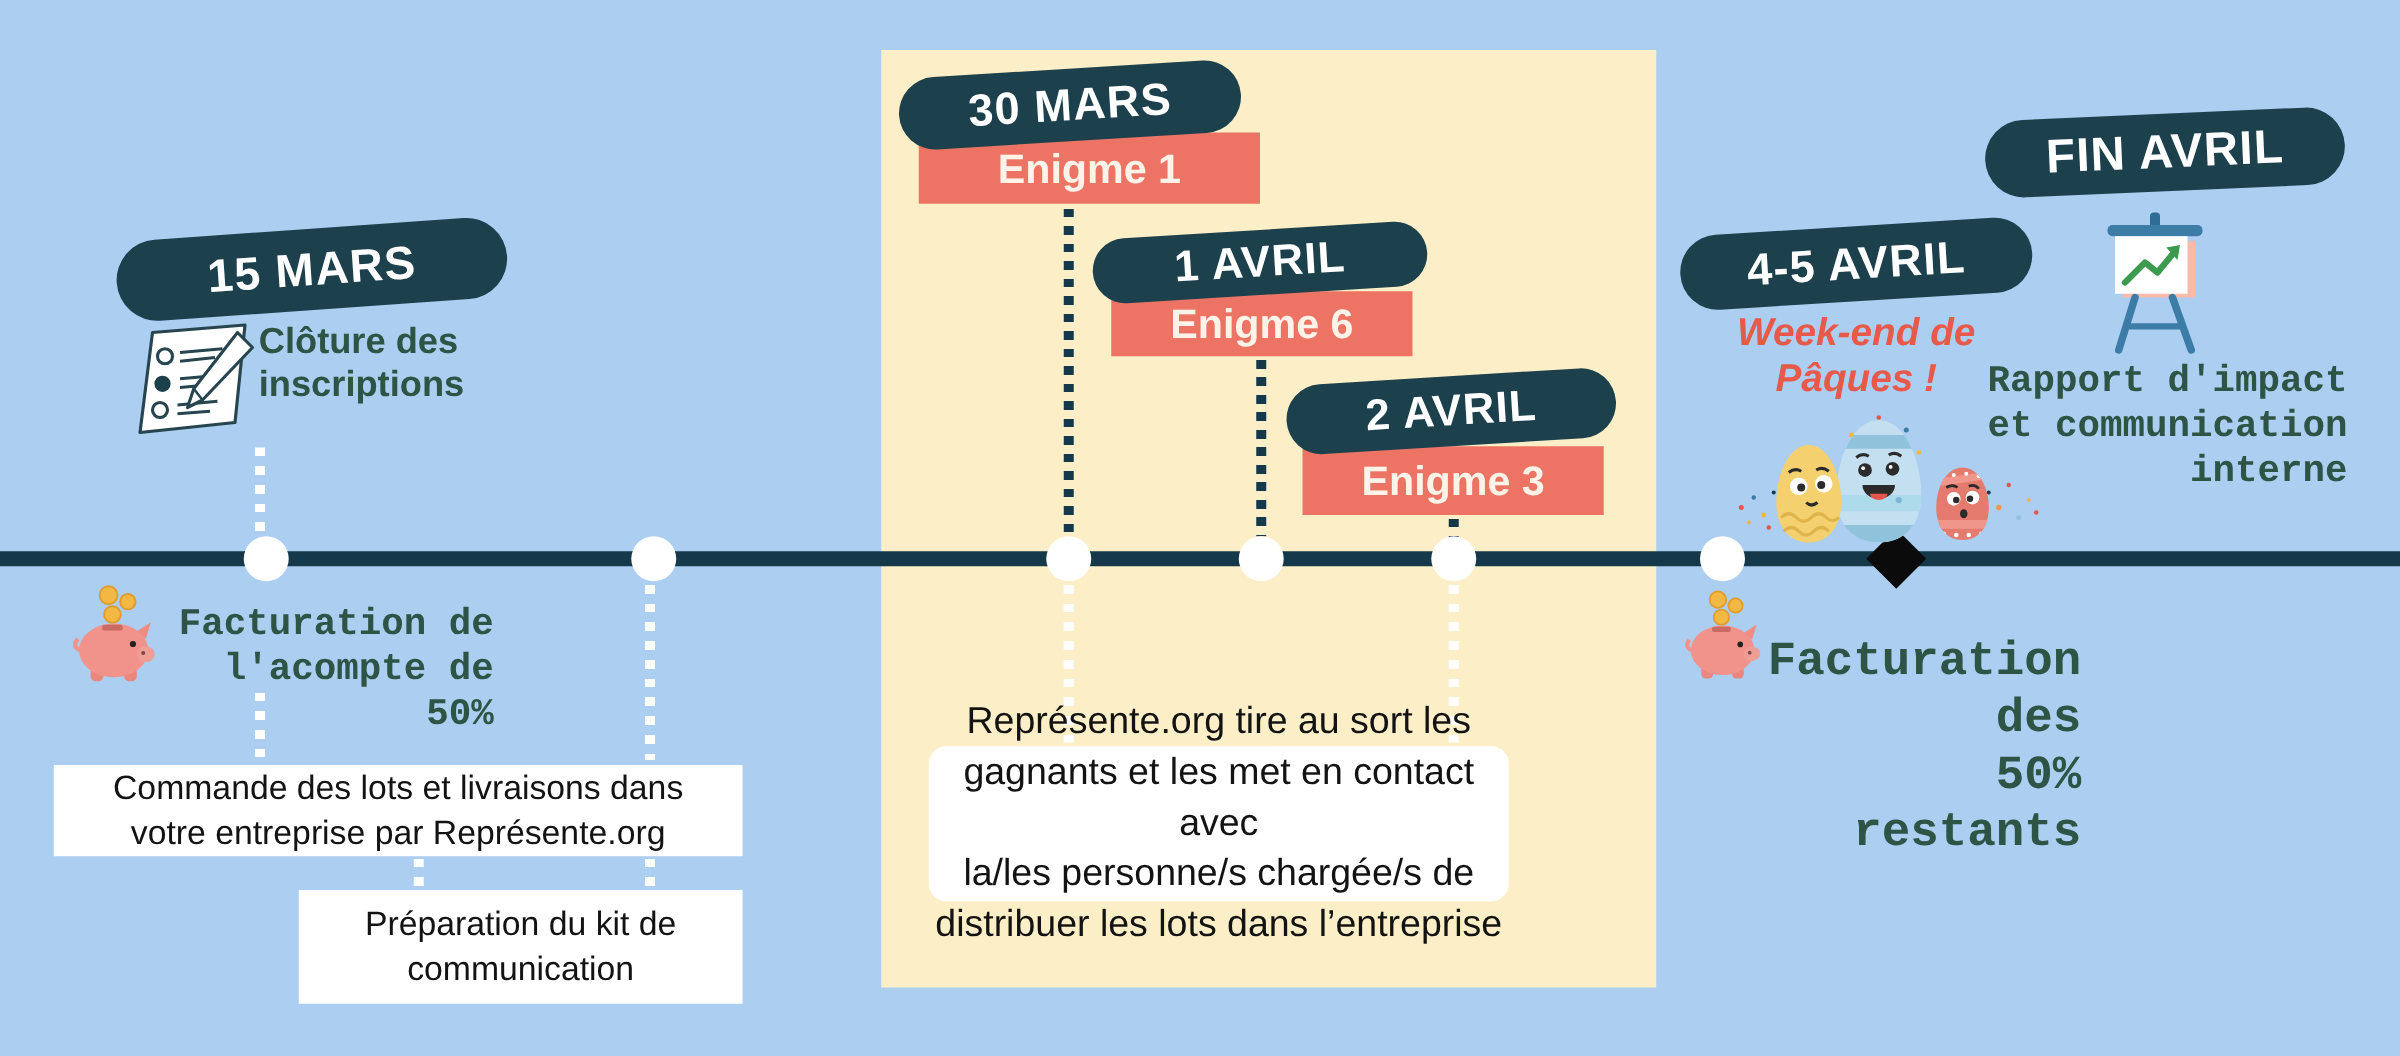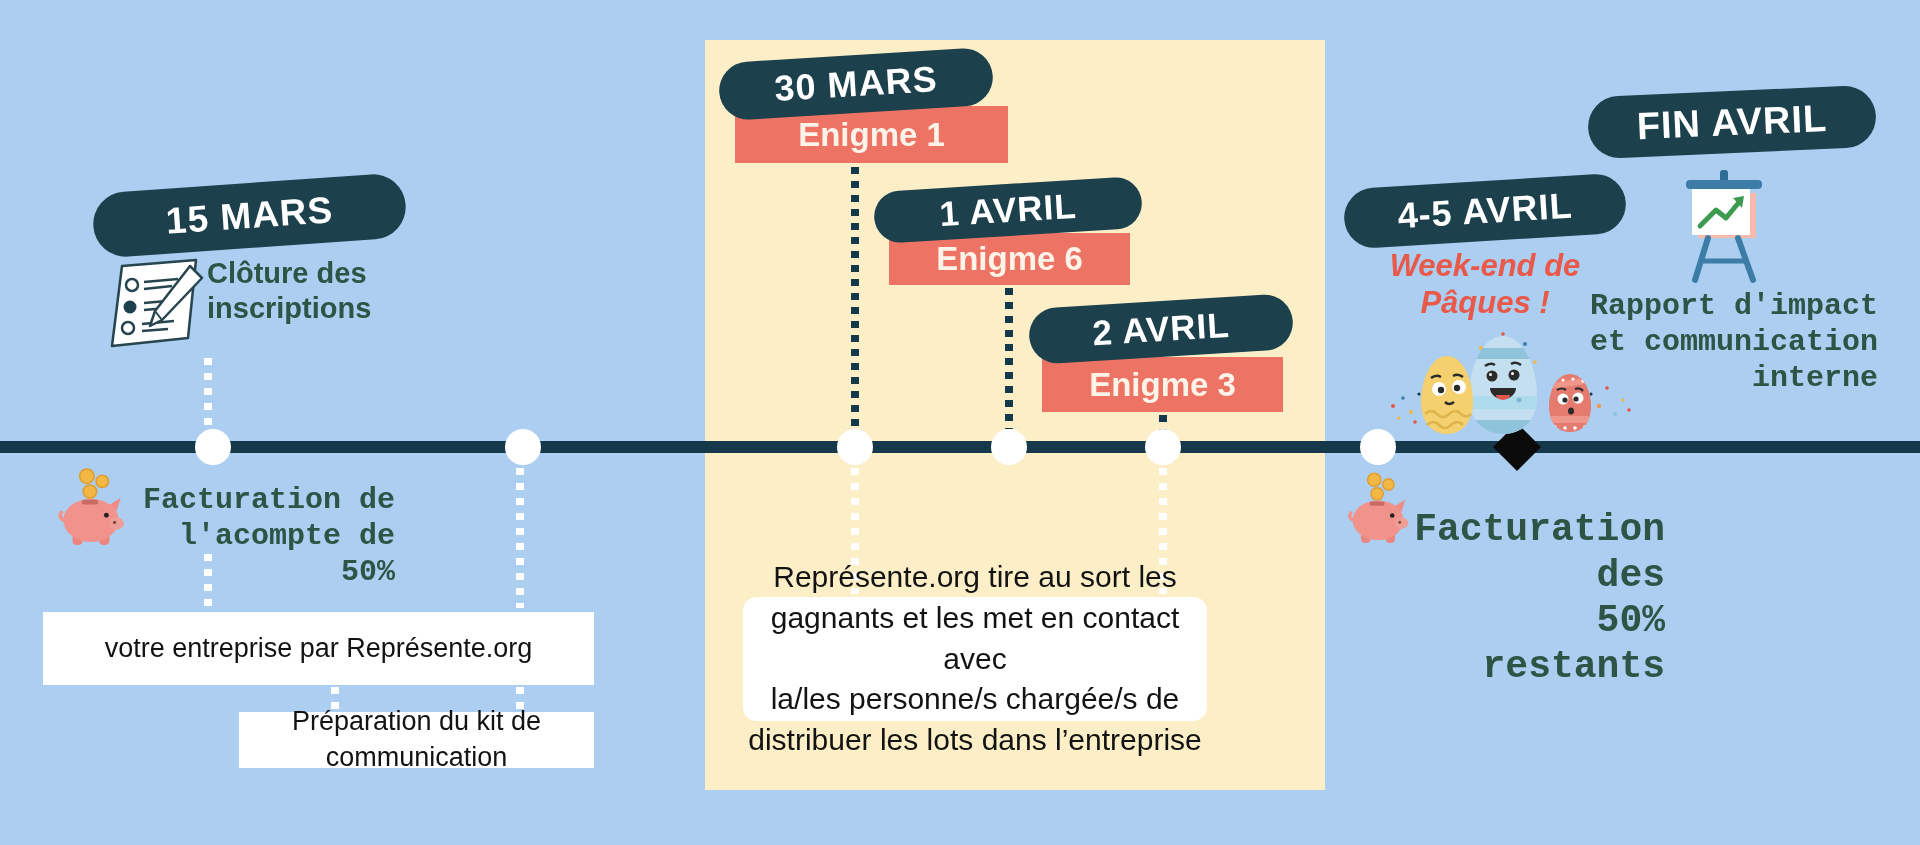--- a/index.html
+++ b/index.html
@@ -115,24 +115,25 @@
       <circle cx="49" cy="46" r="2.4" fill="#222222"></circle>
     </svg>
   </div>
 
   <div class="gtxt center" style="left:125px;top:482px;width:270px;font-size:30px;">
     <div>Facturation de</div>
     <div>l'acompte de 50%</div>
   </div>
 
   <div class="wbox" style="left:43px;top:612px;width:551px;height:73px;">
+    <div>Commande des lots et livraisons dans</div>
     <div>votre entreprise par Représente.org</div>
   </div>
 
-  <div class="wbox" style="left:239px;top:712px;width:355px;height:56px;">
+  <div class="wbox" style="left:239px;top:712px;width:355px;height:91px;">
     <div>Préparation du kit de</div>
     <div>communication</div>
   </div>
 
   <div class="pill" style="left:719px;top:55px;width:274px;height:58px;font-size:36px;">30 MARS</div>
   <div class="enigme" style="left:735px;top:106px;width:273px;height:57px;">Enigme 1</div>
 
   <div class="pill" style="left:874px;top:184px;width:268px;height:52px;font-size:35px;">1 AVRIL</div>
   <div class="enigme" style="left:889px;top:233px;width:241px;height:52px;">Enigme 6</div>
 

